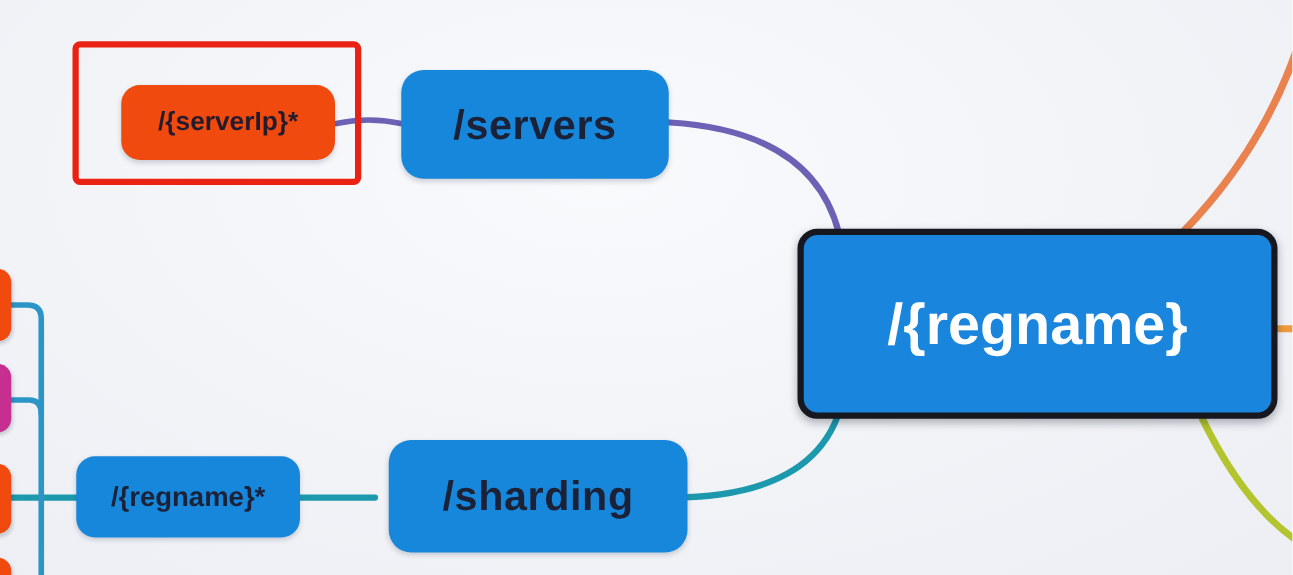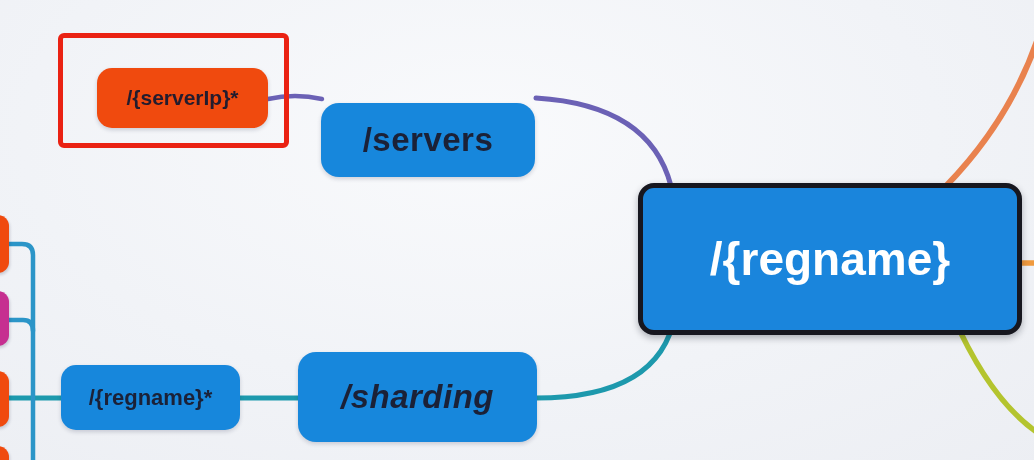--- a/index.html
+++ b/index.html
@@ -26,22 +26,22 @@
     box-sizing: border-box;
     z-index: 2;
     font-weight: bold;
     box-shadow: 0 2px 4px rgba(20,30,60,0.18);
     cursor: default;
   }
   .node-blue  { background: #1787dc; color: #1b2137; }
   .node-orange{ background: #f04a0e; color: #231c2e; }
   .branch-node { border-radius: 18px; font-size: 33px; letter-spacing: 0.5px; }
   .child-node  { border-radius: 15px; font-size: 21px; }
-  .node-servers  { left: 321px; top: 56px;  width: 214px; height: 74px; margin-top: 47px; }
-  .node-sharding { left: 298px; top: 352px; width: 239px; height: 90px; font-style: italic; }
+  .node-servers  { left: 321px; top: 56px;  width: 214px; height: 87px; }
+  .node-sharding { left: 311px; top: 352px; width: 239px; height: 90px; }
   .node-serverip { left: 97px;  top: 68px;  width: 171px; height: 60px; }
   .node-itemnum  { left: 61px;  top: 365px; width: 179px; height: 65px; font-size: 22px; background:#1787dc; color:#1b2137; }
   .node-root {
     left: 638px; top: 183px; width: 384px; height: 152px;
     background: #1a85dc;
     border: 5px solid #17171f;
     border-radius: 16px;
     color: #ffffff;
     font-size: 46px;
     box-shadow: 0 3px 7px rgba(10,15,30,0.3);

